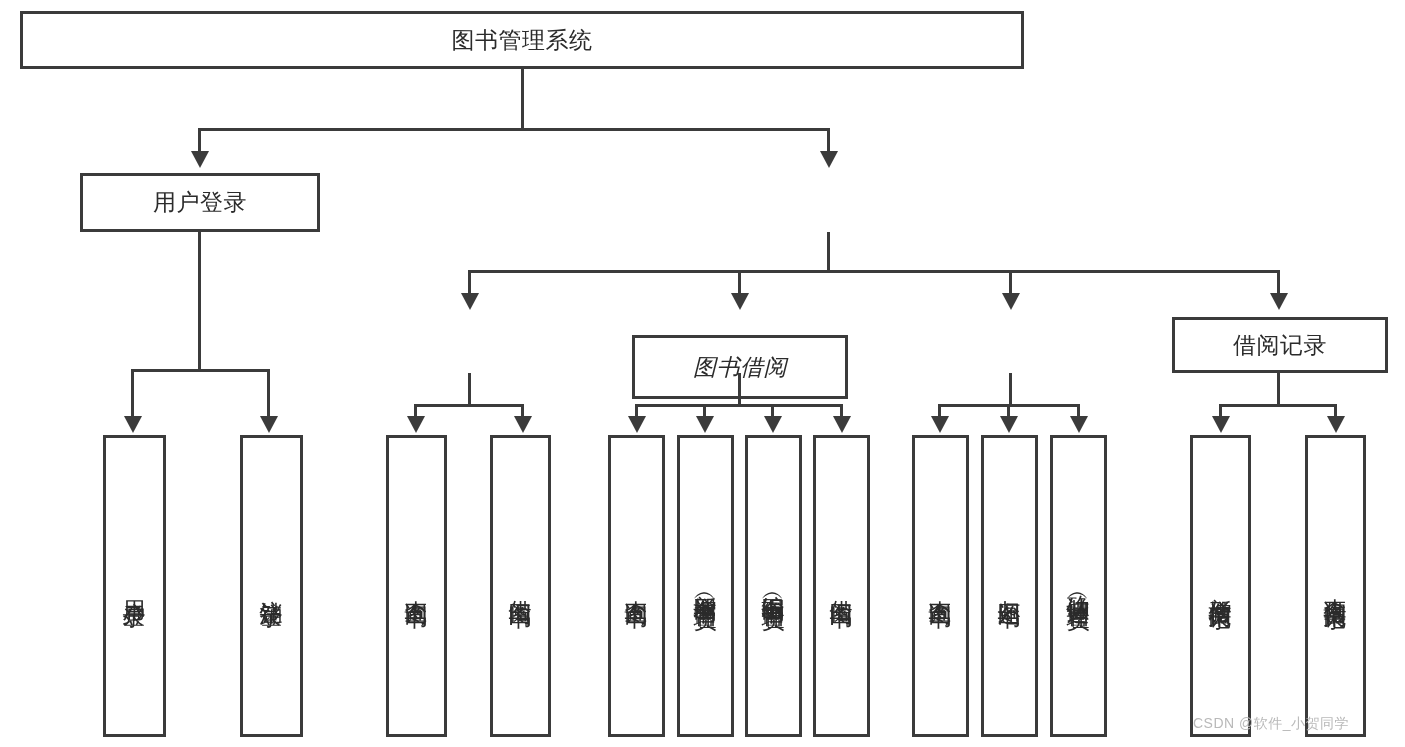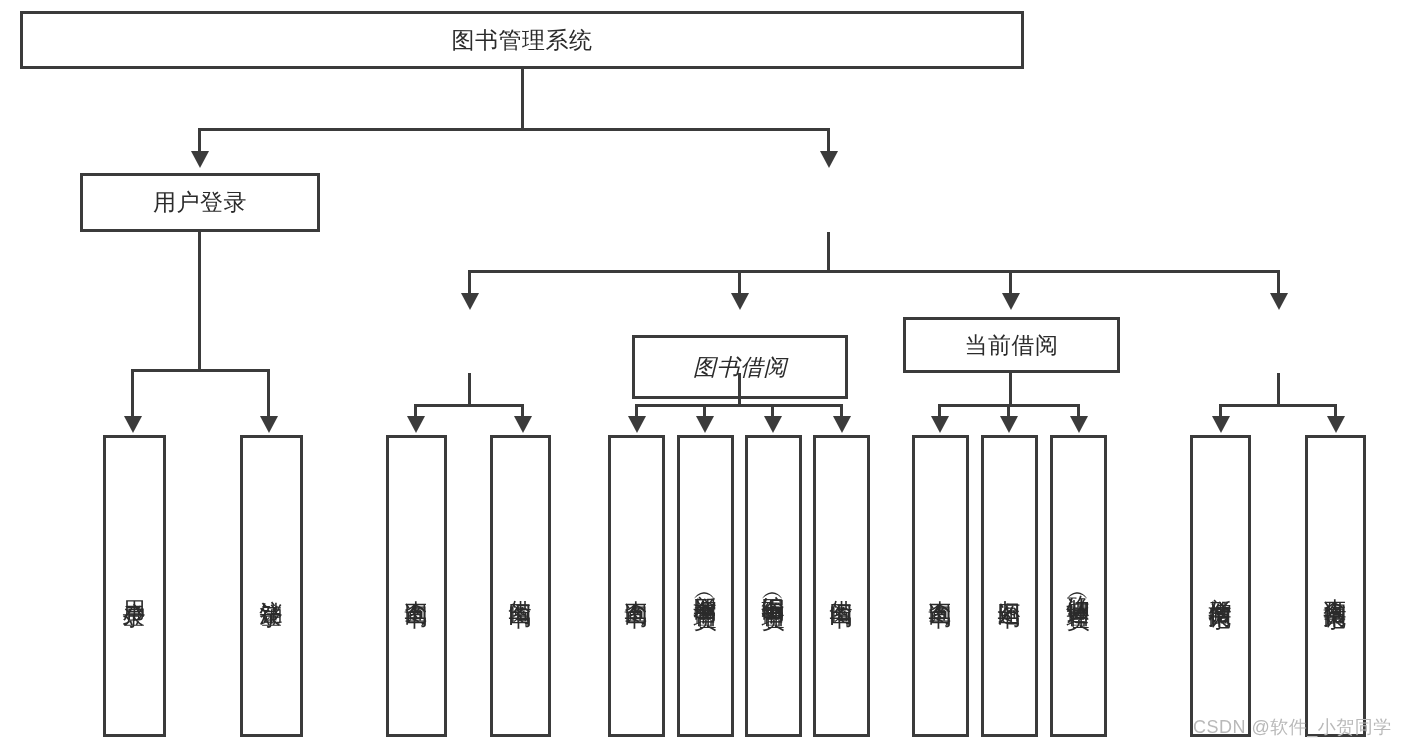--- a/index.html
+++ b/index.html
@@ -64,21 +64,21 @@
     position: absolute;
     width: 0;
     height: 0;
     border-left: 9px solid transparent;
     border-right: 9px solid transparent;
     border-top: 17px solid #3b3b3b;
   }
   .watermark {
     position: absolute;
     color: #b9b9b9;
-    font-size: 18px;
+    font-size: 14px;
     white-space: nowrap;
     letter-spacing: 0.5px;
   }
 </style>
 </head>
 <body>
 
 <div id="canvas">
 
   <div class="node root h" style="left:20px; top:11px; width:1004px; height:58px;">
@@ -110,22 +110,22 @@
   <div class="edge vline" style="left:738px; top:270px; width:3px; height:25px;"></div>
   <div class="arrow" style="left:731px; top:293px;"></div>
   <div class="edge vline" style="left:1009px; top:270px; width:3px; height:25px;"></div>
   <div class="arrow" style="left:1002px; top:293px;"></div>
   <div class="edge vline" style="left:1277px; top:270px; width:3px; height:25px;"></div>
   <div class="arrow" style="left:1270px; top:293px;"></div>
 
   <div class="node h" style="left:632px; top:335px; width:216px; height:64px;font-style:italic;">
     <span class="label">图书借阅</span>
   </div>
-  <div class="node h" style="left:903px; top:317px; width:217px; height:56px;">
-    <span class="label">当前借阅</span>
+  <div class="node h" style="left:1172px; top:317px; width:216px; height:56px;">
+    <span class="label">借阅记录</span>
   </div>
 
   <div class="edge vline" style="left:468px; top:373px; width:3px; height:34px;"></div>
   <div class="edge hline" style="left:414px; top:404px; width:110px; height:3px;"></div>
   <div class="edge vline" style="left:414px; top:404px; width:3px; height:14px;"></div>
   <div class="arrow" style="left:407px; top:416px;"></div>
   <div class="edge vline" style="left:521px; top:404px; width:3px; height:14px;"></div>
   <div class="arrow" style="left:514px; top:416px;"></div>
 
   <div class="edge vline" style="left:738px; top:373px; width:3px; height:34px;"></div>

